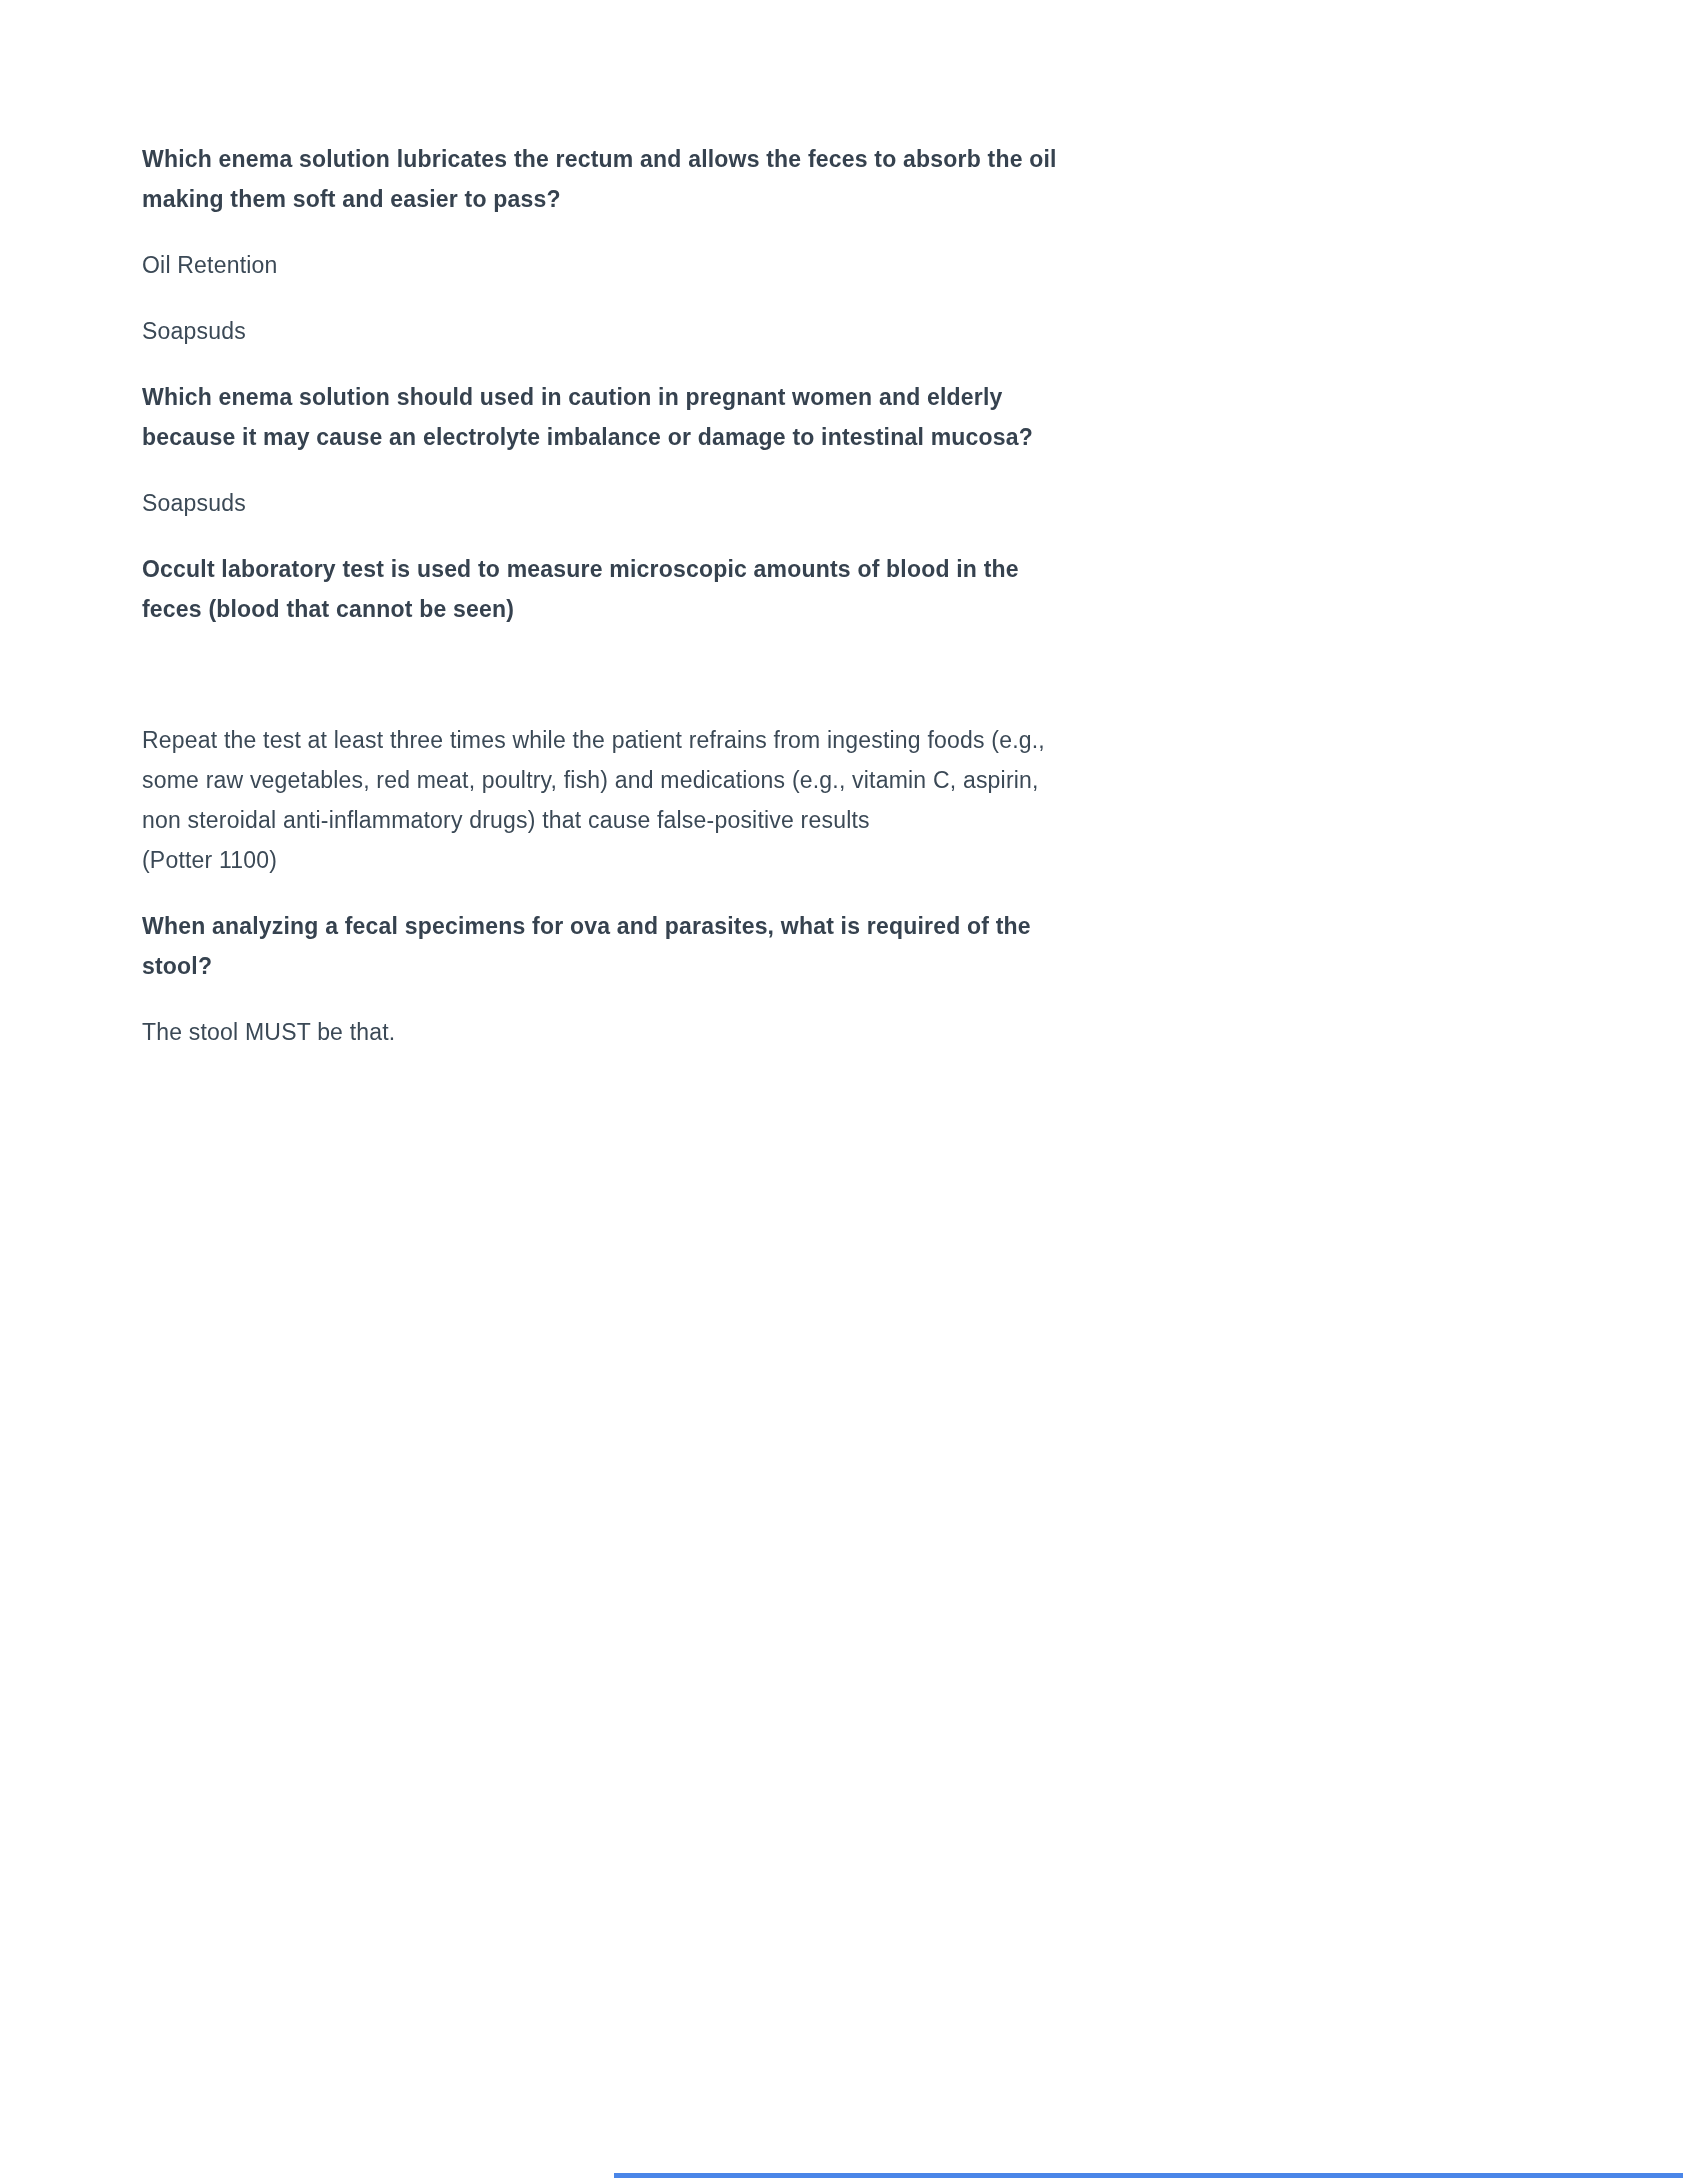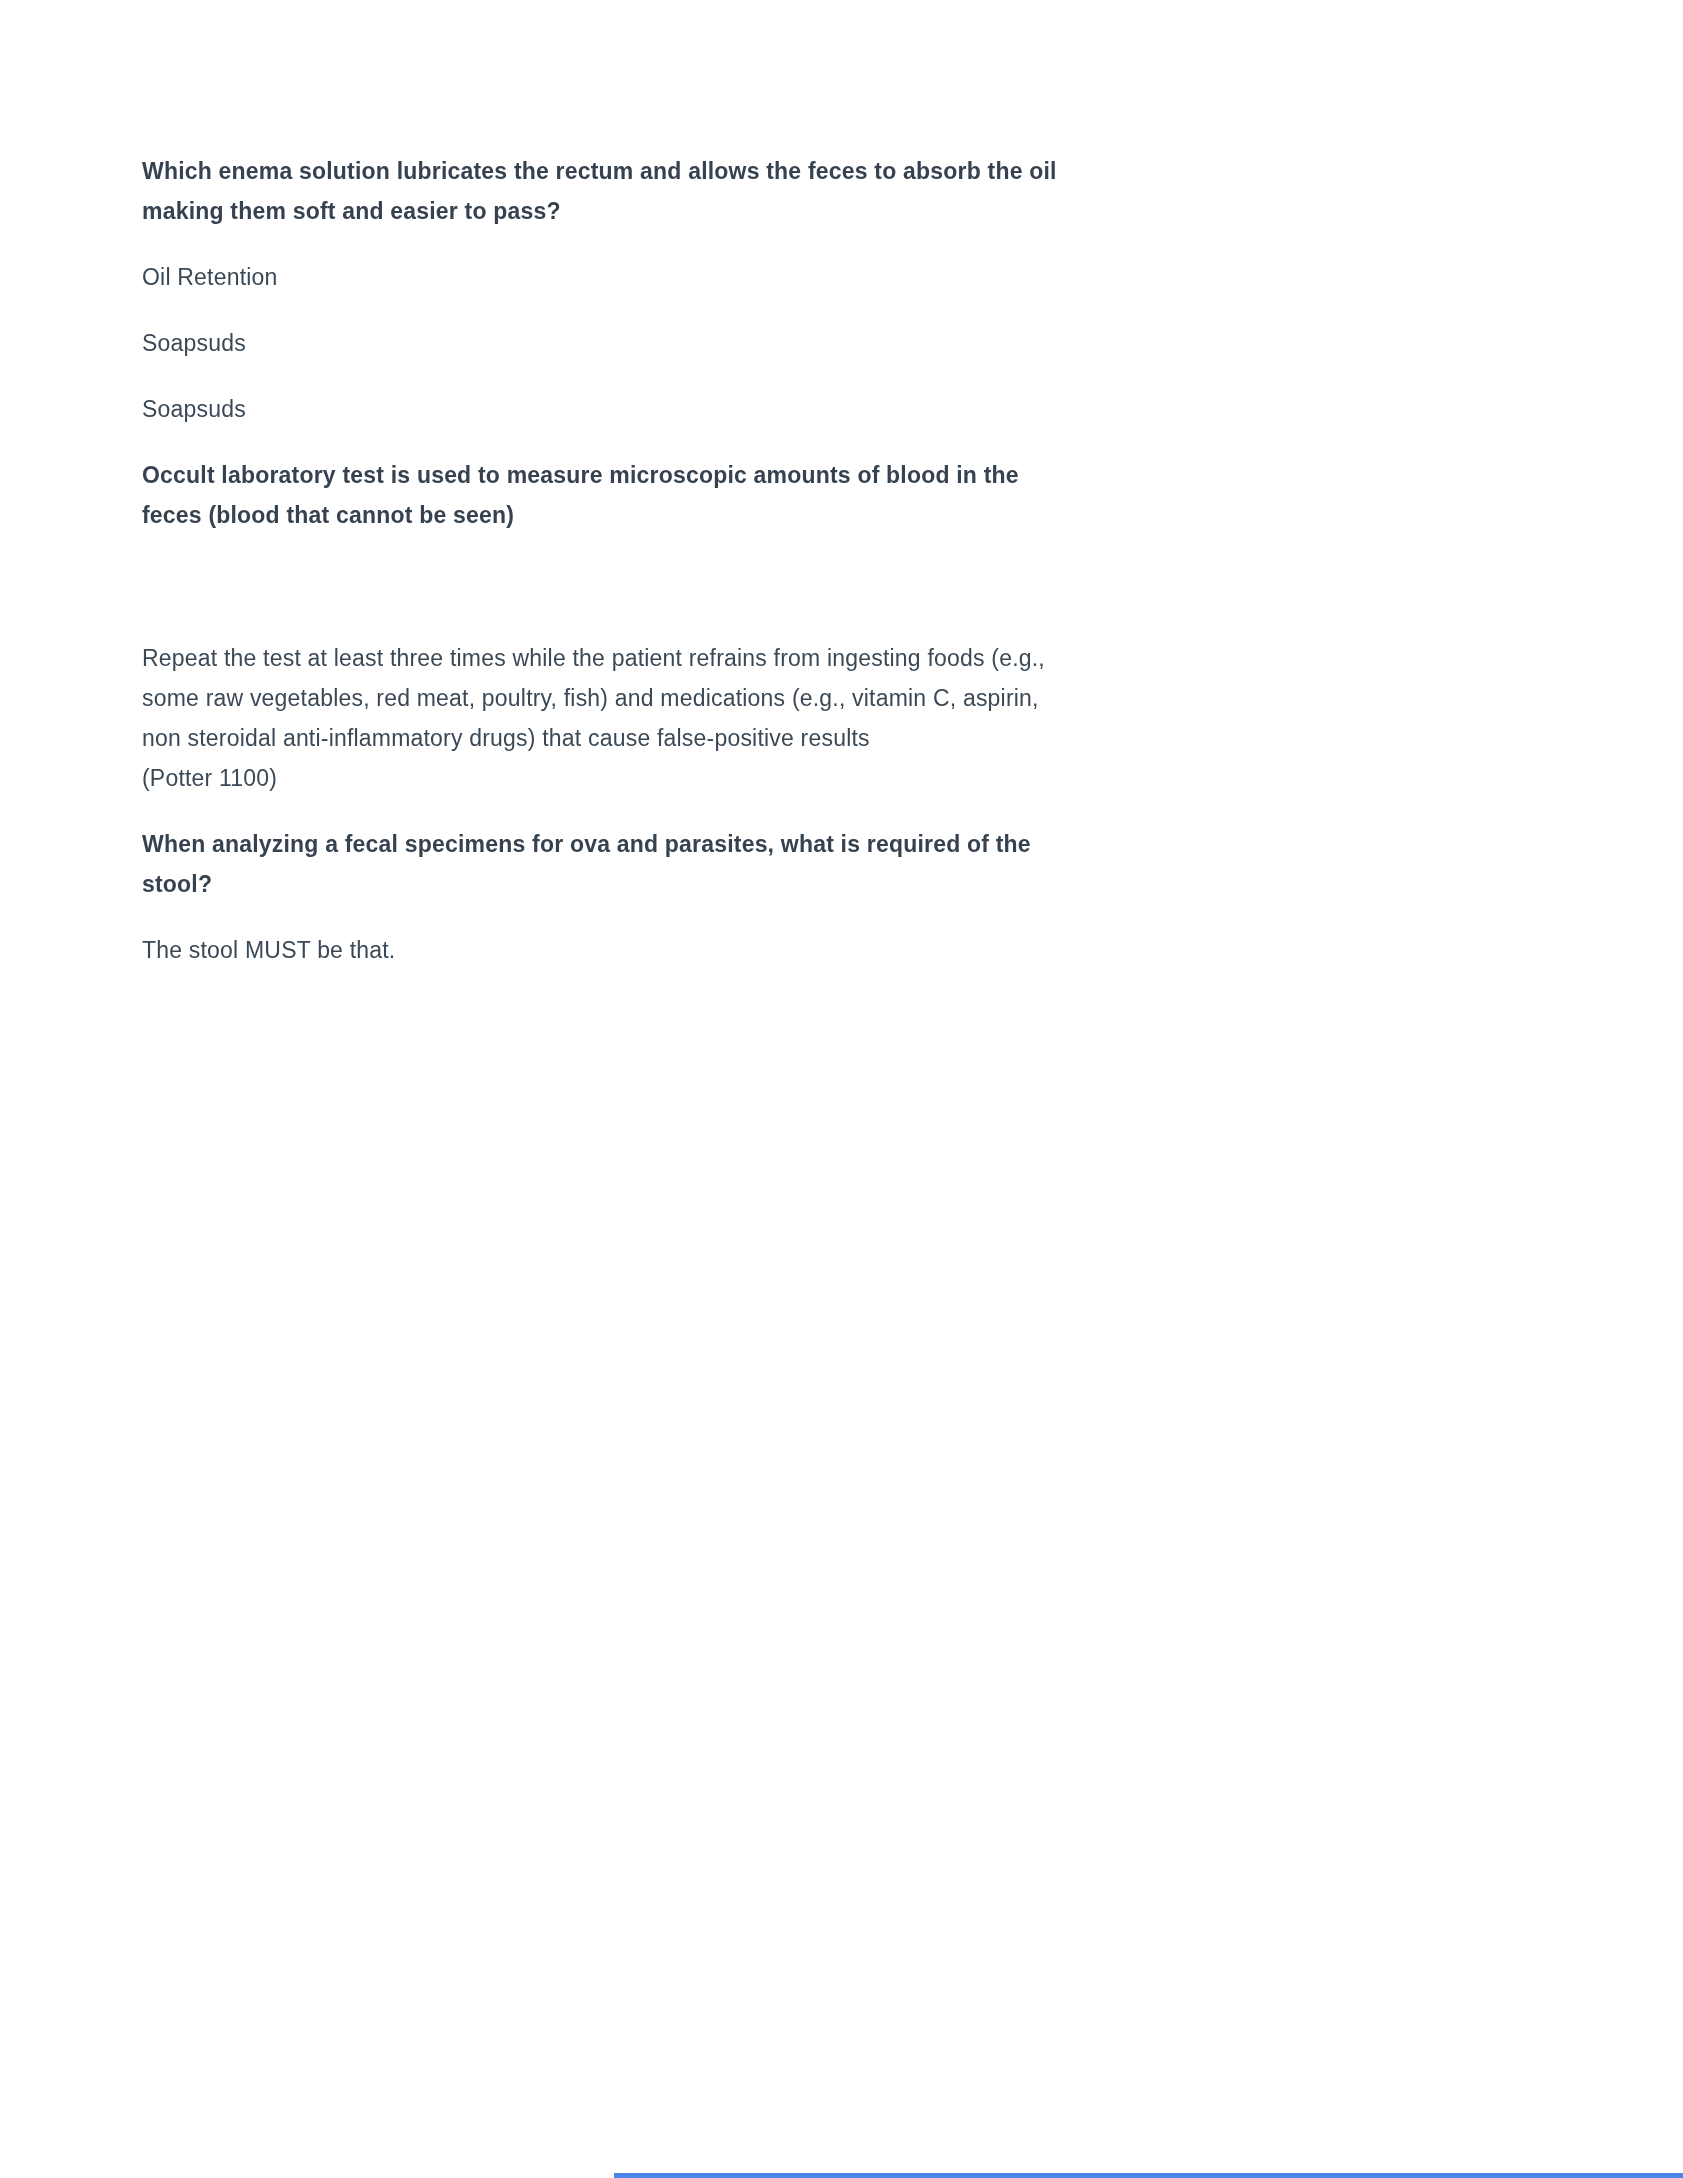--- a/index.html
+++ b/index.html
@@ -18,21 +18,21 @@
   }
   .content {
     position: absolute;
     left: 142px;
     top: 139px;
     width: 931px;
   }
   p.block {
     font-size: 23px;
     line-height: 40px;
-    margin: 12px 0 26px 0;
+    margin: 0 0 26px 0;
     white-space: pre-line;
     letter-spacing: 0.2px;
   }
   p.question {
     font-weight: bold;
     color: #36424f;
   }
   p.answer {
     font-weight: normal;
   }
@@ -55,20 +55,21 @@
 <body>
 
 <div class="page">
   <div class="content">
 
     <p class="block question">Which enema solution lubricates the rectum and allows the feces to absorb the oil making them soft and easier to pass?</p>
     <p class="block answer">Oil Retention</p>
 
     <p class="block answer">Soapsuds</p>
 
+    <p class="block question">Which enema solution should used in caution in pregnant women and elderly because it may cause an electrolyte imbalance or damage to intestinal mucosa?</p>
     <p class="block answer">Soapsuds</p>
 
     <p class="block question">Occult laboratory test is used to measure microscopic amounts of blood in the feces (blood that cannot be seen)</p>
 
     <div class="spacer-line"></div>
 
     <p class="block answer">Repeat the test at least three times while the patient refrains from ingesting foods (e.g., some raw vegetables, red meat, poultry, fish) and medications (e.g., vitamin C, aspirin, non steroidal anti-inflammatory drugs) that cause false-positive results
 (Potter 1100)</p>
 
     <p class="block question">When analyzing a fecal specimens for ova and parasites, what is required of the stool?</p>

